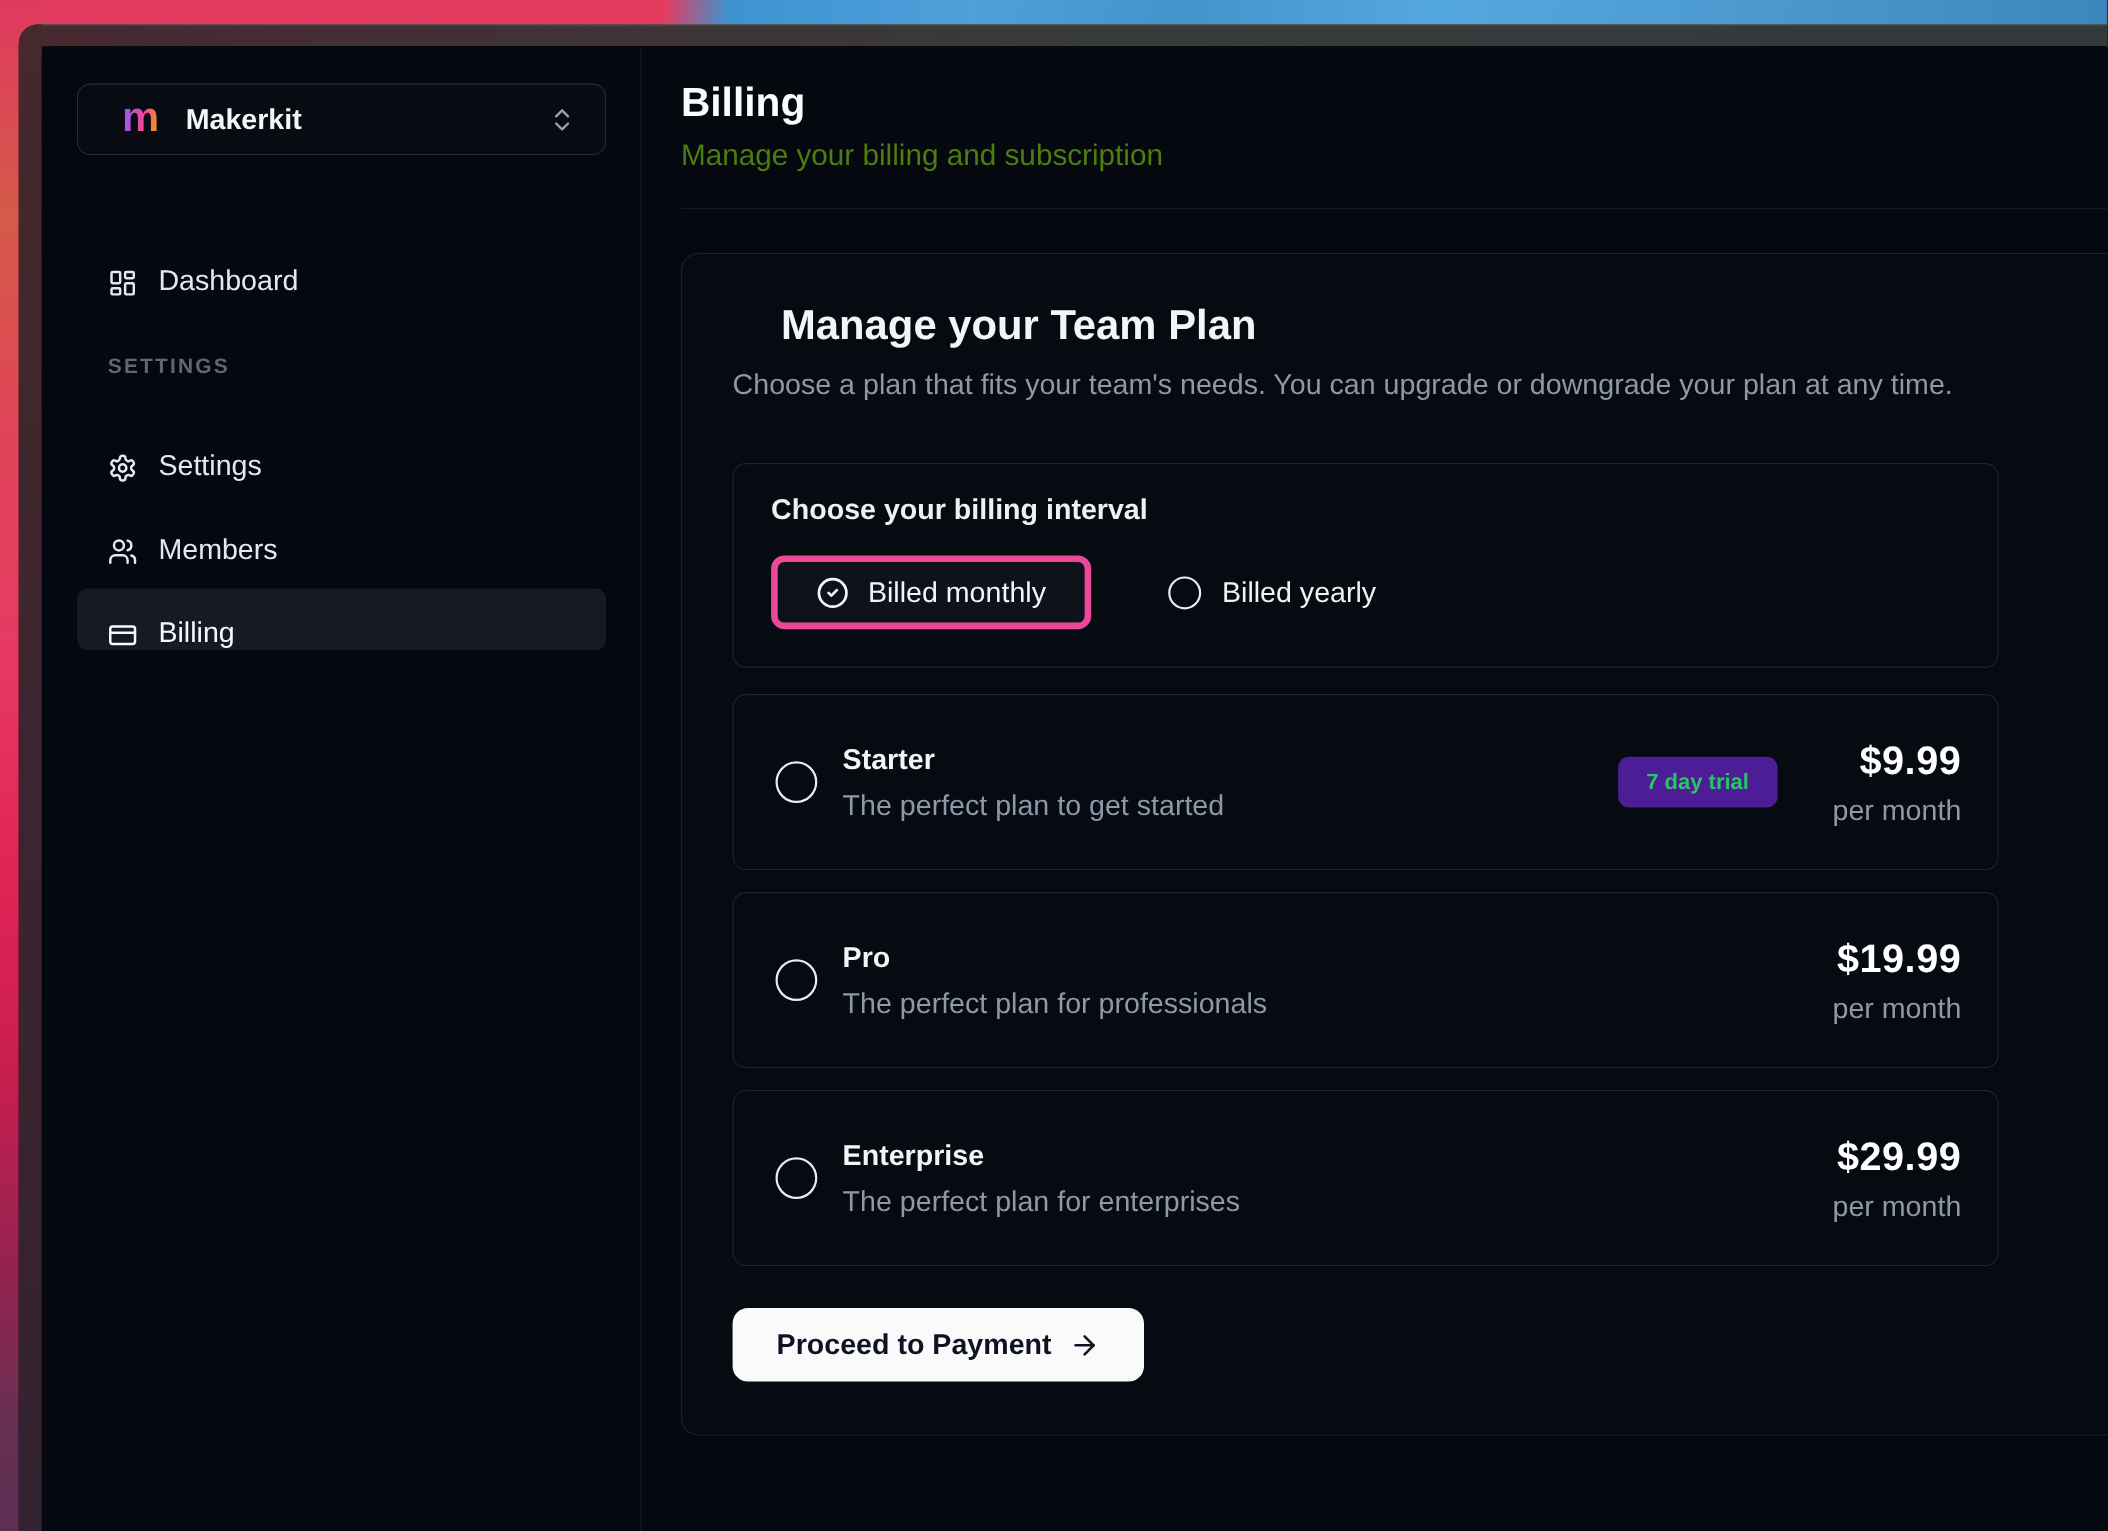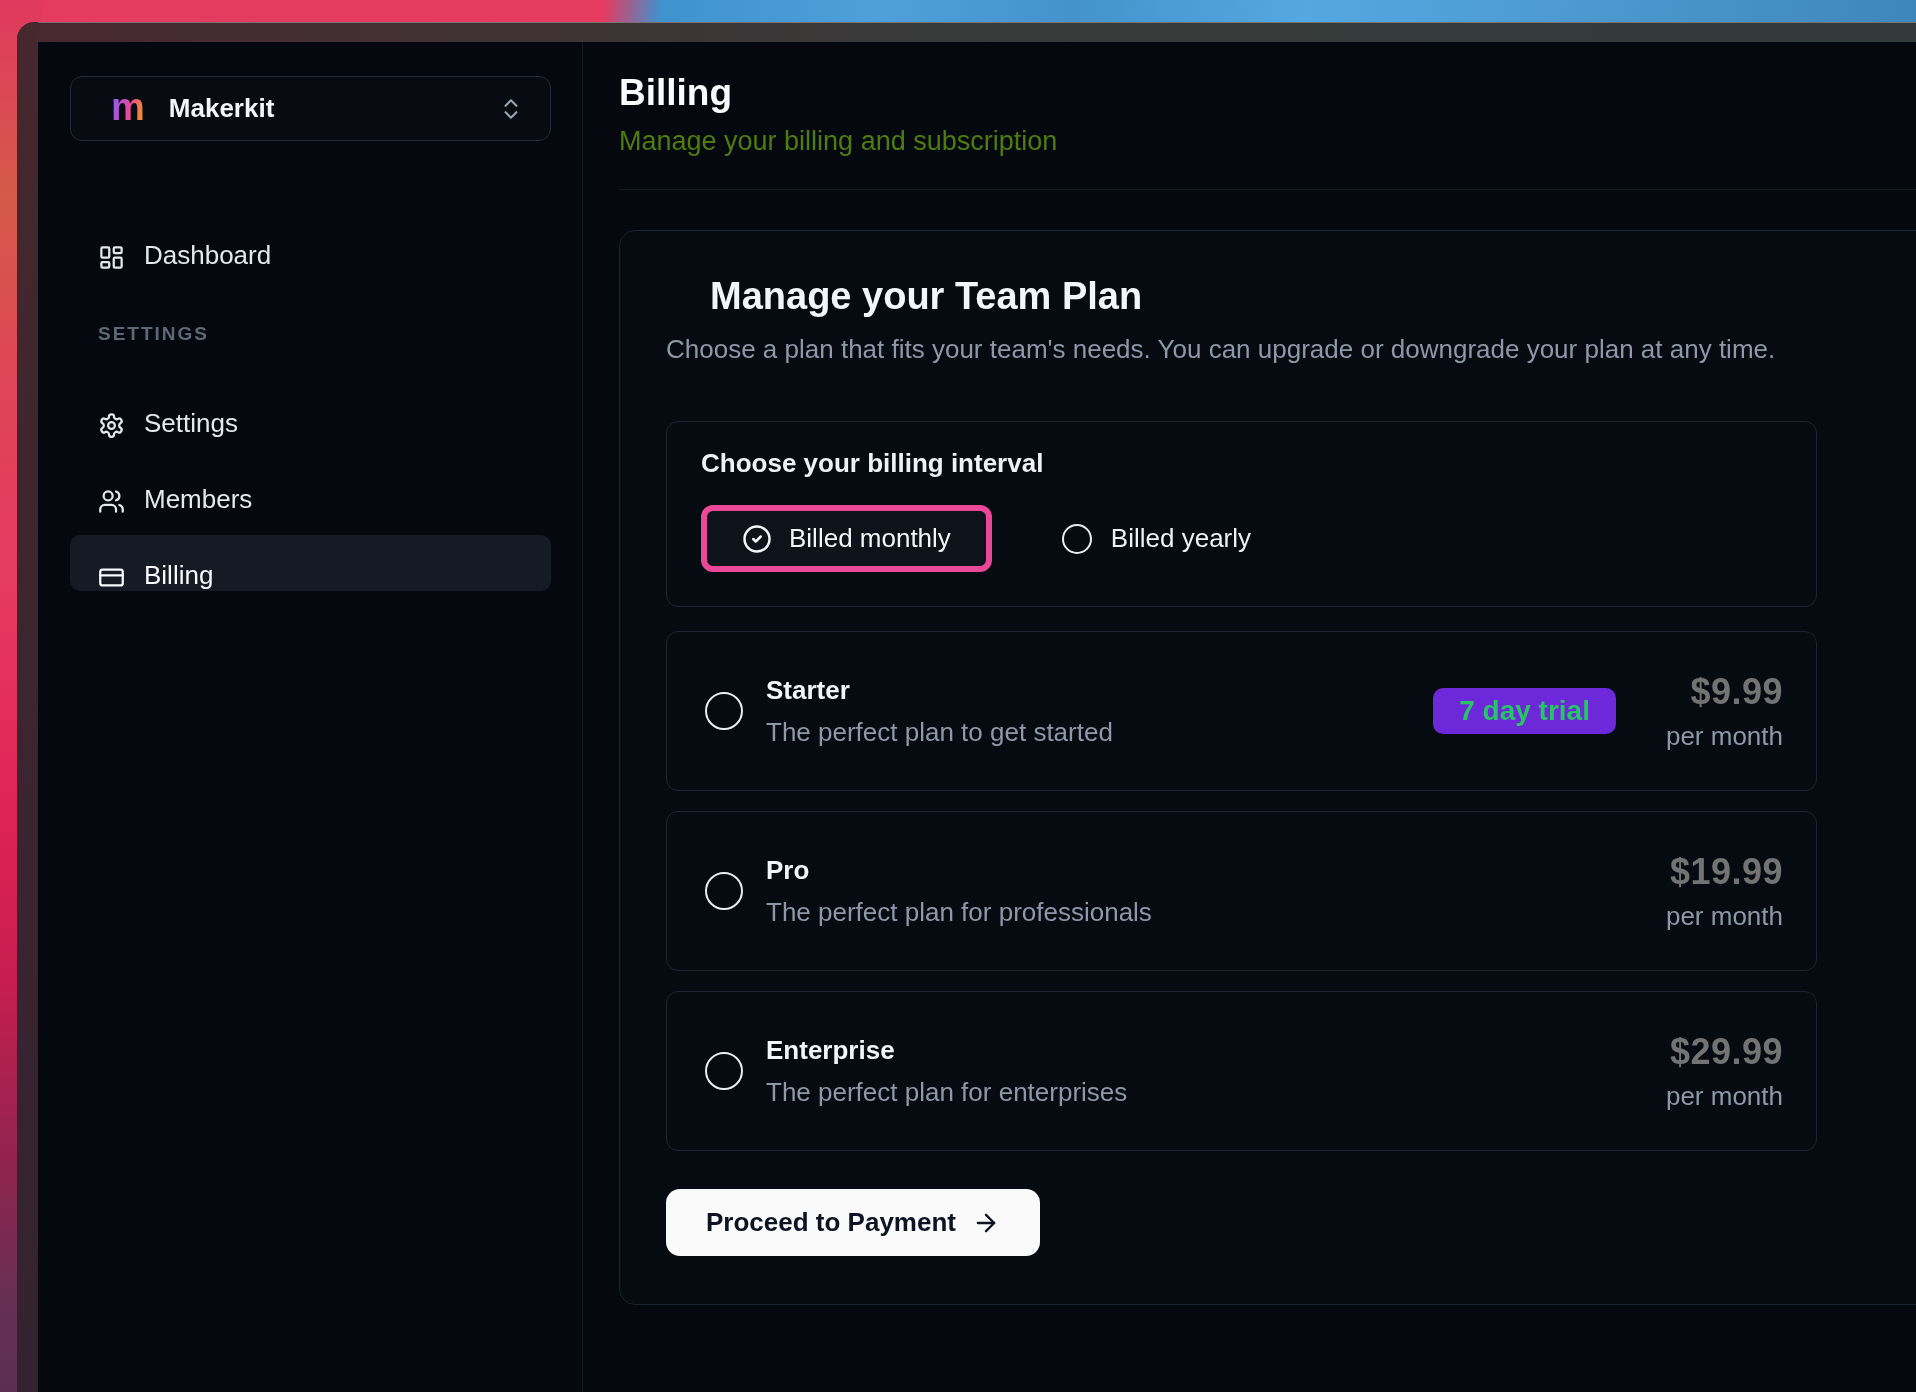--- a/index.html
+++ b/index.html
@@ -112,25 +112,25 @@
     width:1151px;height:160px;box-sizing:border-box;
     border:1px solid #1d2432;border-radius:12px;
     display:flex;align-items:center;padding:0 33px 0 38px;cursor:pointer;
   }
   .plan-info{margin-left:23px;display:flex;flex-direction:column;gap:11px;}
   .plan-name{font-size:26px;font-weight:700;color:#f2f5f9;}
   .plan-desc{font-size:26px;color:#8e98a8;}
   .plan-right{margin-left:auto;display:flex;align-items:center;gap:50px;}
   .trial-badge{
     height:46px;display:flex;align-items:center;padding:0 26px;
-    background:#6d28d9;color:#27c566;border-radius:10px;
-    font-size:28px;font-weight:700;
+    background:#4c1d95;color:#27c566;border-radius:10px;
+    font-size:20px;font-weight:700;
   }
   .price-block{text-align:right;}
-  .price{font-size:36px;font-weight:700;color:#737373;letter-spacing:.5px;}
+  .price{font-size:36px;font-weight:700;color:#ffffff;letter-spacing:.5px;}
   .period{font-size:26px;color:#8e98a8;margin-top:8px;}
   .cta-btn{
     margin-top:38px;height:67px;padding:0 40px;border:none;border-radius:14px;
     background:#fafafa;color:#0d1322;font-family:inherit;
     font-size:26px;font-weight:600;display:flex;align-items:center;gap:16px;
     cursor:pointer;
   }
 </style>
 </head>
 <body>

